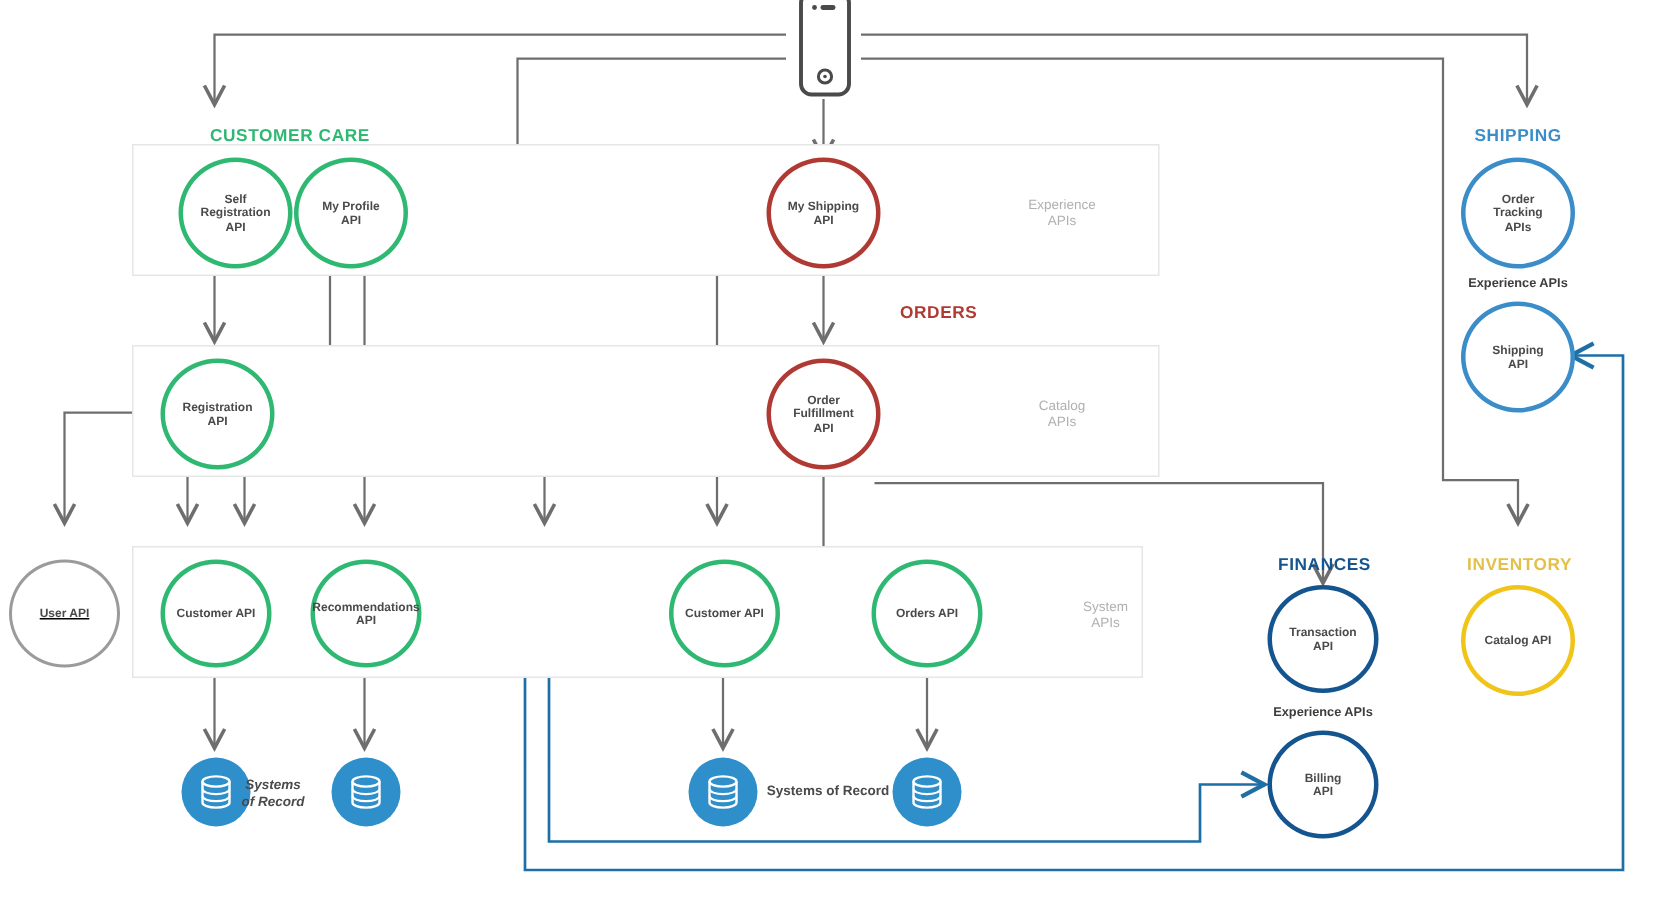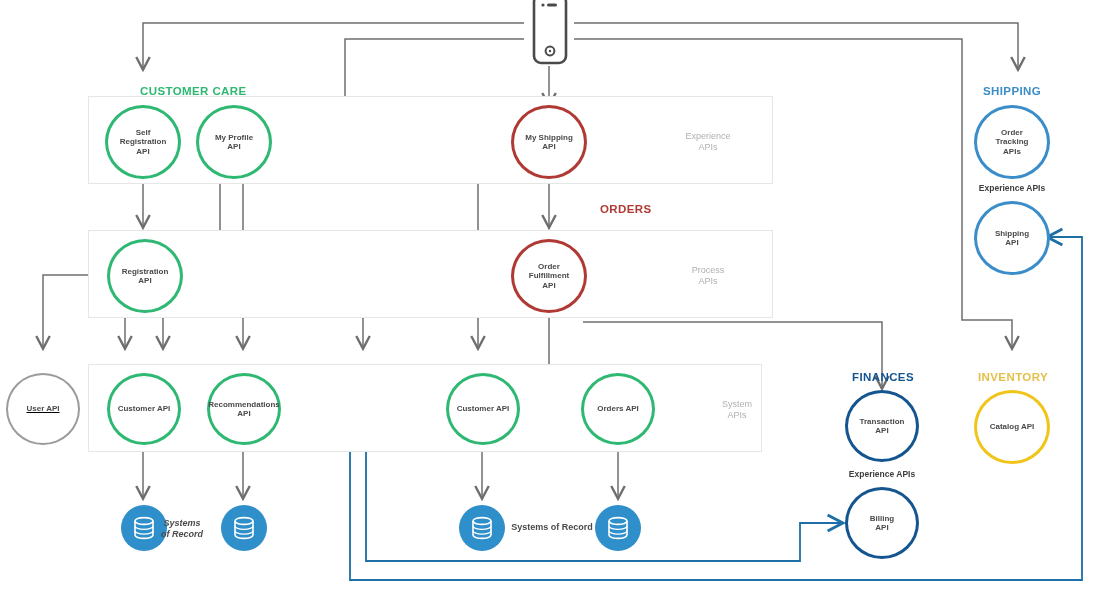--- a/index.html
+++ b/index.html
@@ -91,35 +91,35 @@
 
   <div class="lane" style="left:88px;top:96px;width:685px;height:88px;"></div>
   <div class="lane" style="left:88px;top:230px;width:685px;height:88px;"></div>
   <div class="lane" style="left:88px;top:364px;width:674px;height:88px;"></div>
 
   <div class="lane-label" style="left:662px;top:131px;width:92px;">
     <div>Experience</div>
     <div>APIs</div>
   </div>
   <div class="lane-label" style="left:662px;top:265px;width:92px;">
-    <div>Process</div>
+    <div>Catalog</div>
     <div>APIs</div>
   </div>
   <div class="lane-label" style="left:655px;top:399px;width:92px;padding-left:36px;">
     <div>System</div>
     <div>APIs</div>
   </div>
 
   <div class="grp-title" style="left:140px;top:85px;color:#2eb872;">CUSTOMER CARE</div>
   <div class="grp-title" style="left:600px;top:203px;color:#b03a33;">ORDERS</div>
   <div class="grp-title" style="left:983px;top:85px;color:#3a8dc8;">SHIPPING</div>
   <div class="grp-title" style="left:852px;top:371px;color:#14558f;">FINANCES</div>
   <div class="grp-title" style="left:978px;top:371px;color:#e3c04a;">INVENTORY</div>
 
-  <div class="node" style="left:105px;top:105px;width:76px;height:74px;border:3.5px solid #2eb872;">
+  <div class="node" style="left:119px;top:105px;width:76px;height:74px;border:3.5px solid #2eb872;">
     <span>
       <b>Self</b><br>
       <b>Registration</b><br>
       <b>API</b>
     </span>
   </div>
 
   <div class="node" style="left:196px;top:105px;width:76px;height:74px;border:3.5px solid #2eb872;">
     <span>
       <b>My Profile</b><br>

